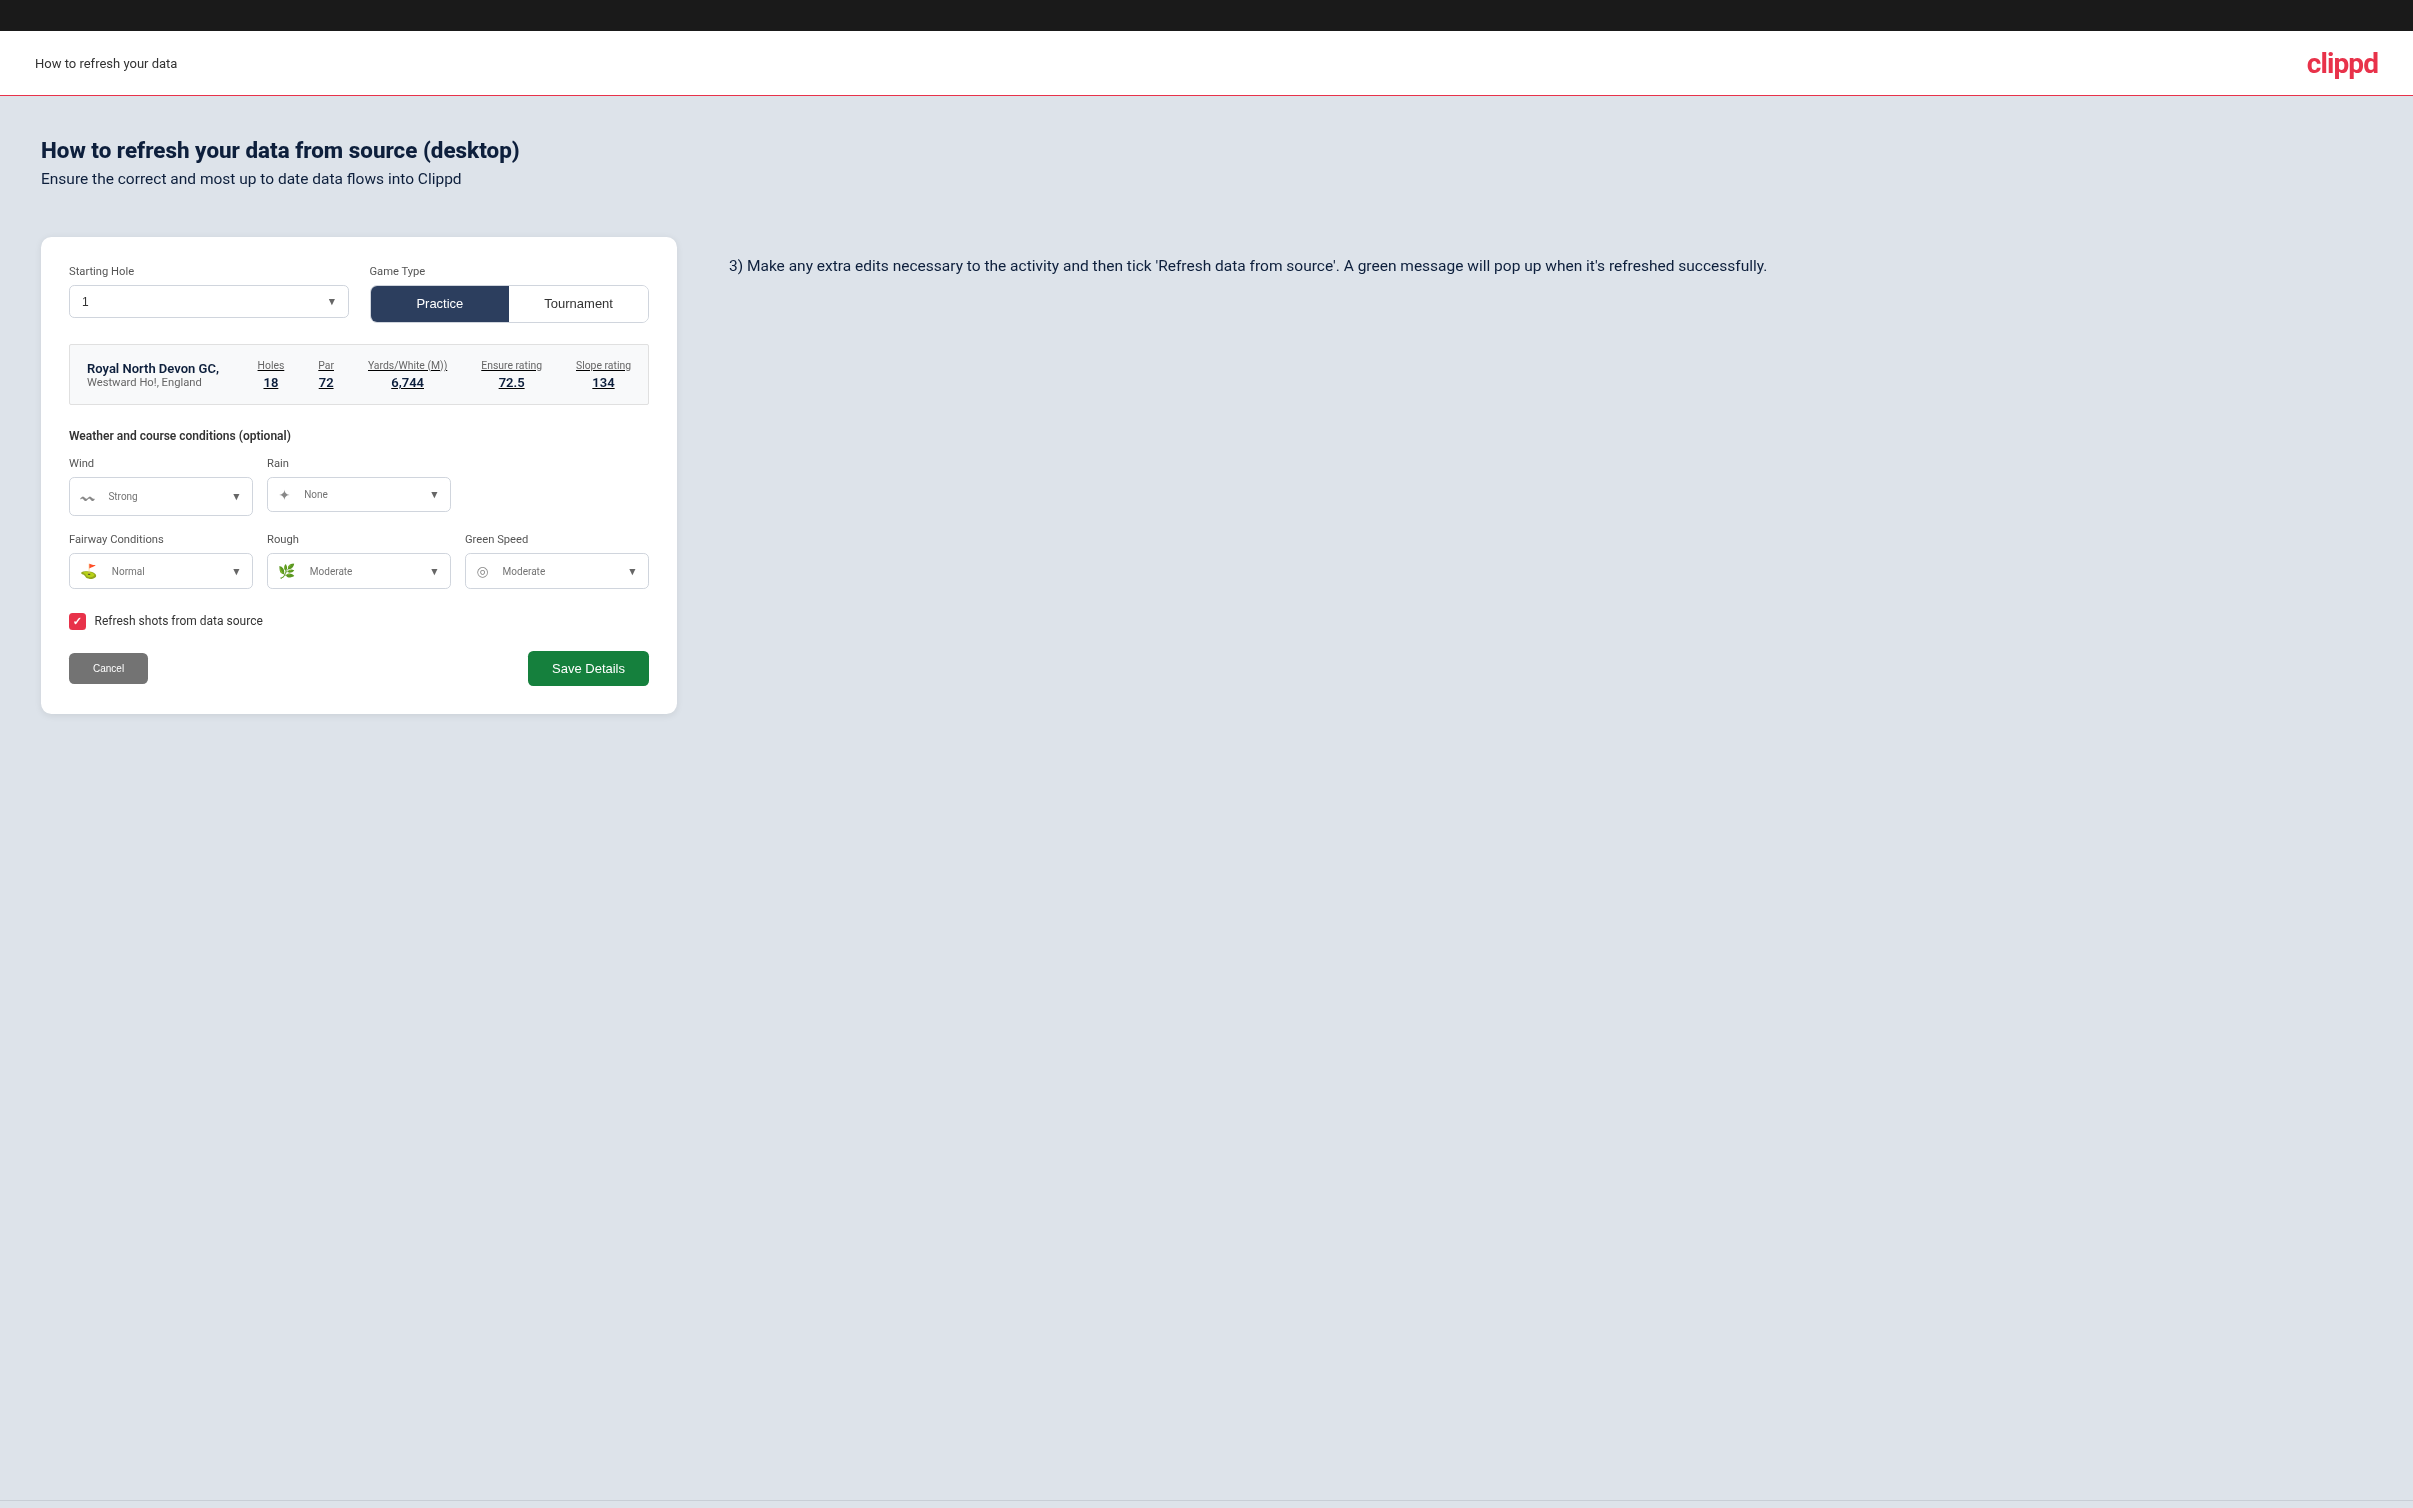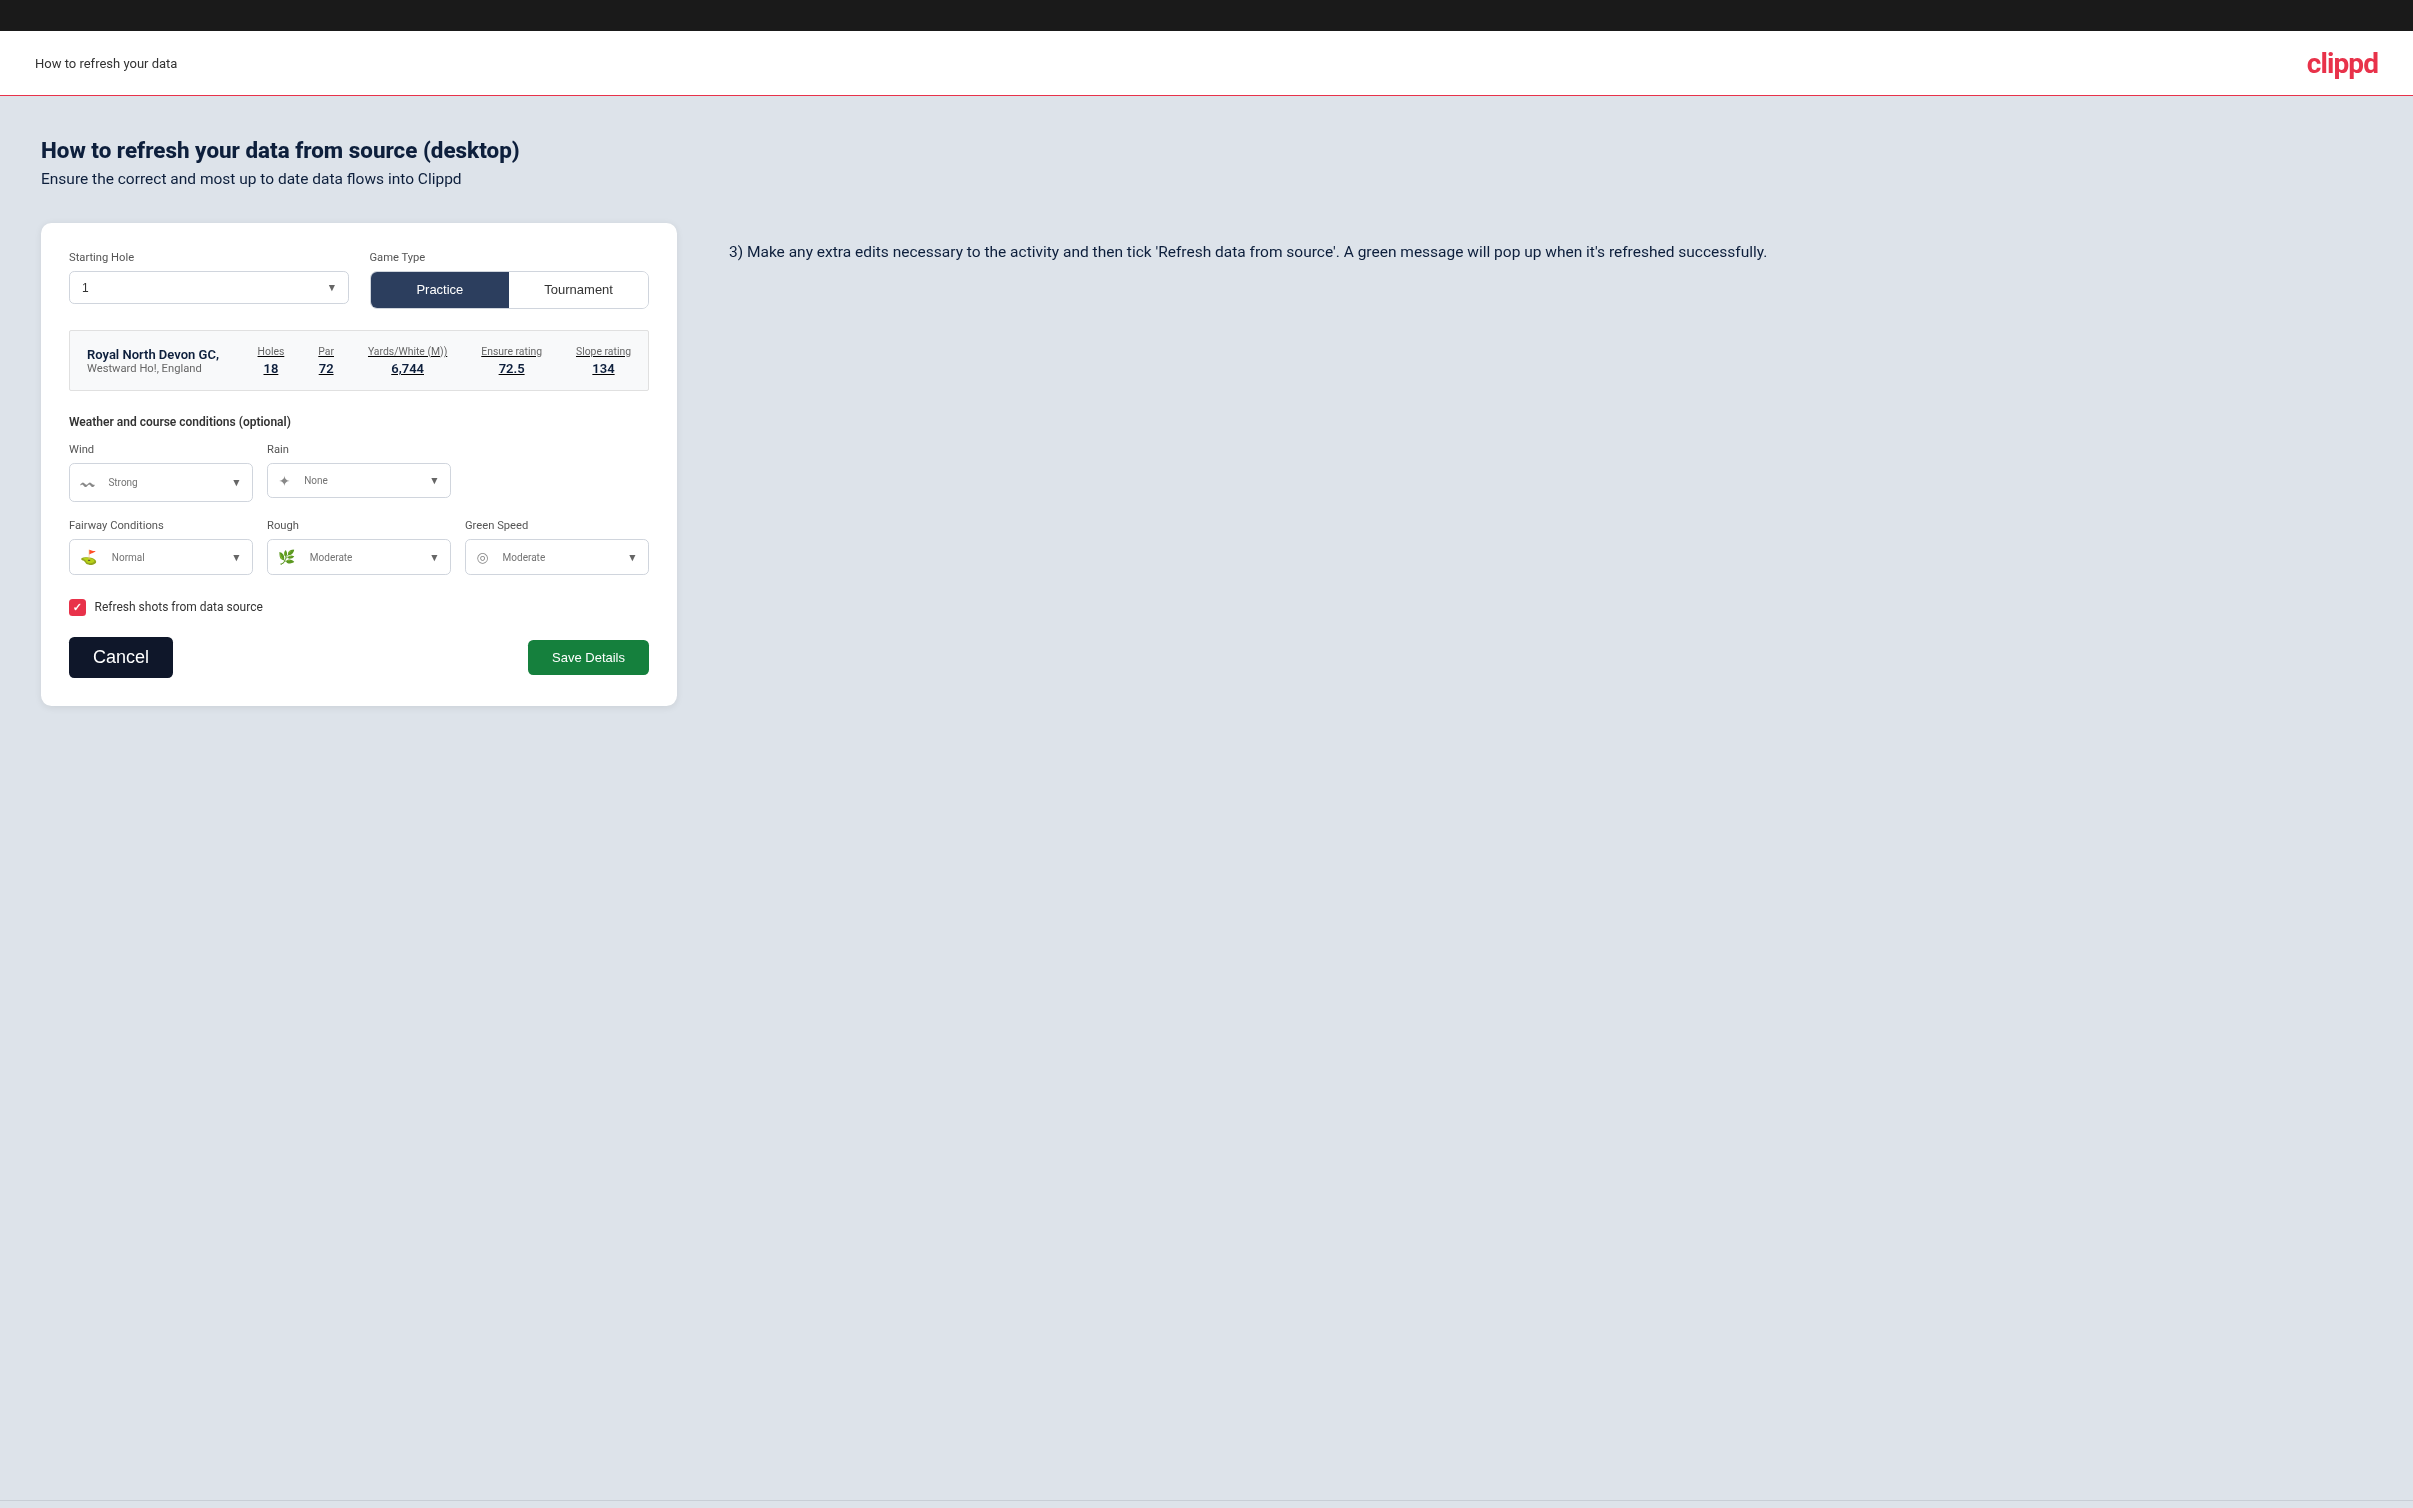--- a/index.html
+++ b/index.html
@@ -45,21 +45,21 @@
       font-size: 22.4px;
       font-weight: 800;
       color: #0d1f3c;
       margin-bottom: 7px;
     }
 
     .page-subheading {
       font-size: 15.5px;
       font-weight: 400;
       color: #0d1f3c;
-      margin-bottom: 35px;
+      margin-bottom: 49px;
     }
 
     .content-layout {
       display: flex;
       gap: 52px;
       align-items: flex-start;
     }
 
     .form-card {
       background: #fff;
@@ -275,26 +275,26 @@
       color: #333;
     }
 
     .button-row {
       display: flex;
       justify-content: space-between;
       align-items: center;
     }
 
     .btn-cancel {
-      background: #0f172a;
+      background: #737373;
       color: #fff;
       border: none;
       border-radius: 5.2px;
       padding: 10.4px 24px;
-      font-size: 18px;
+      font-size: 10px;
       font-weight: 500;
       cursor: pointer;
     }
 
     .btn-save {
       background: #15803d;
       color: #fff;
       border: none;
       border-radius: 5.2px;
       padding: 10.4px 24px;

